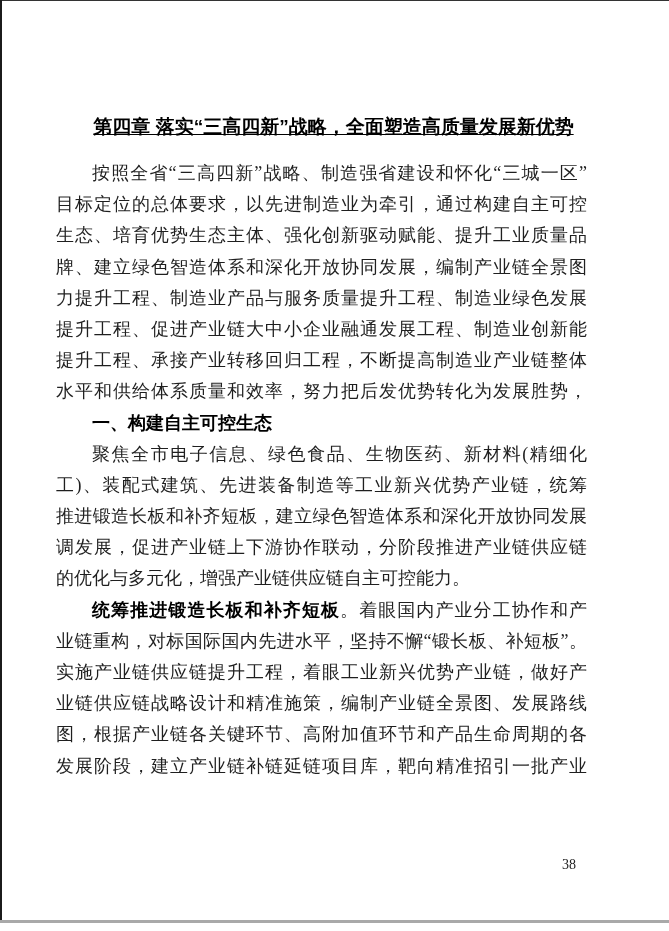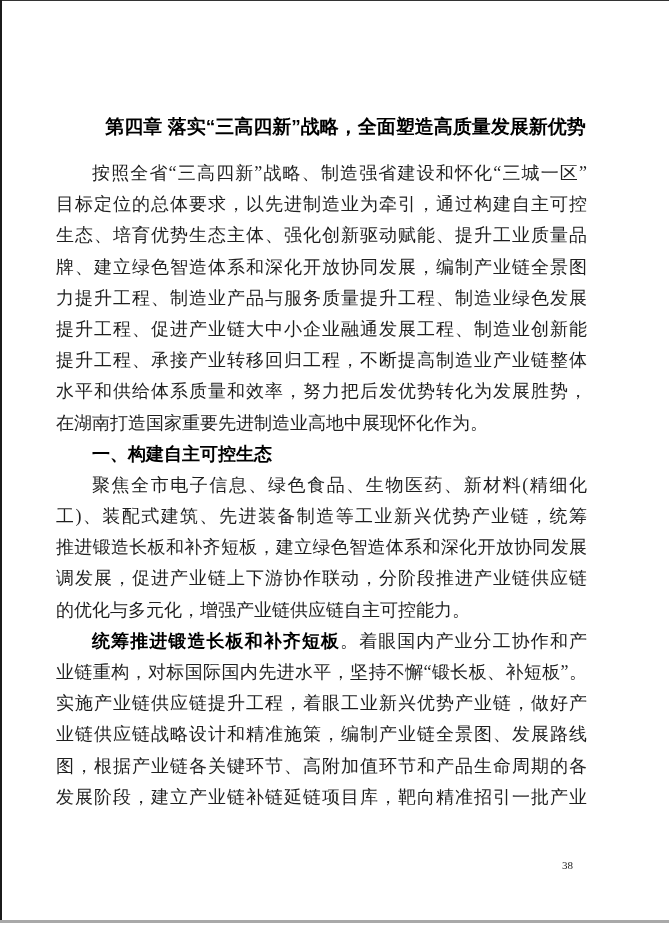--- a/index.html
+++ b/index.html
@@ -33,29 +33,30 @@
     background: #333333;
   }
   .edge-bottom {
     position: absolute;
     left: 0; top: 920px;
     width: 669px; height: 3px;
     background: #a9a9a9;
   }
   .chapter-title {
     position: absolute;
-    left: 80px; top: 112px;
+    left: 68px; top: 112px;
     width: 531px;
     text-align: center;
     font-family: "Liberation Sans", sans-serif;
     font-weight: 700;
     font-size: 19px;
     line-height: 30px;
     color: #000000;
     white-space: nowrap;
+    text-decoration: underline;
   }
   .doc-body {
     position: absolute;
     left: 56px; top: 158px;
     width: 531px;
     font-size: 18px;
     color: #1f1f1f;
   }
   .line {
     height: 31.2px;
@@ -78,21 +79,21 @@
     text-indent: 2em;
   }
   .bold-lead {
     font-family: "Liberation Sans", sans-serif;
     font-weight: 700;
     color: #000000;
   }
   .page-number {
     position: absolute;
     left: 562px; top: 855px;
-    font-size: 11px;
+    font-size: 14px;
     line-height: 20px;
     color: #222222;
   }
 </style>
 </head>
 <body>
 
 <div class="page">
   <div class="edge-top"></div>
   <div class="edge-left"></div>
@@ -102,21 +103,20 @@
 
   <div class="doc-body">
       <div class="line fill indent">按照全省“三高四新”战略、制造强省建设和怀化“三城一区”</div>
       <div class="line fill">目标定位的总体要求，以先进制造业为牵引，通过构建自主可控</div>
       <div class="line fill">生态、培育优势生态主体、强化创新驱动赋能、提升工业质量品</div>
       <div class="line fill">牌、建立绿色智造体系和深化开放协同发展，编制产业链全景图</div>
       <div class="line fill">力提升工程、制造业产品与服务质量提升工程、制造业绿色发展</div>
       <div class="line fill">提升工程、促进产业链大中小企业融通发展工程、制造业创新能</div>
       <div class="line fill">提升工程、承接产业转移回归工程，不断提高制造业产业链整体</div>
       <div class="line fill">水平和供给体系质量和效率，努力把后发优势转化为发展胜势，</div>
-      <div class="line">在湖南打造国家重要先进制造业高地中展现怀化作为。</div>
       <div class="line heading">一、构建自主可控生态</div>
       <div class="line fill indent">聚焦全市电子信息、绿色食品、生物医药、新材料(精细化</div>
       <div class="line fill">工)、装配式建筑、先进装备制造等工业新兴优势产业链，统筹</div>
       <div class="line fill">推进锻造长板和补齐短板，建立绿色智造体系和深化开放协同发展</div>
       <div class="line fill">调发展，促进产业链上下游协作联动，分阶段推进产业链供应链</div>
       <div class="line">的优化与多元化，增强产业链供应链自主可控能力。</div>
       <div class="line fill indent"><span class="bold-lead">统筹推进锻造长板和补齐短板</span>。着眼国内产业分工协作和产</div>
       <div class="line fill">业链重构，对标国际国内先进水平，坚持不懈“锻长板、补短板”。</div>
       <div class="line fill">实施产业链供应链提升工程，着眼工业新兴优势产业链，做好产</div>
       <div class="line fill">业链供应链战略设计和精准施策，编制产业链全景图、发展路线</div>

